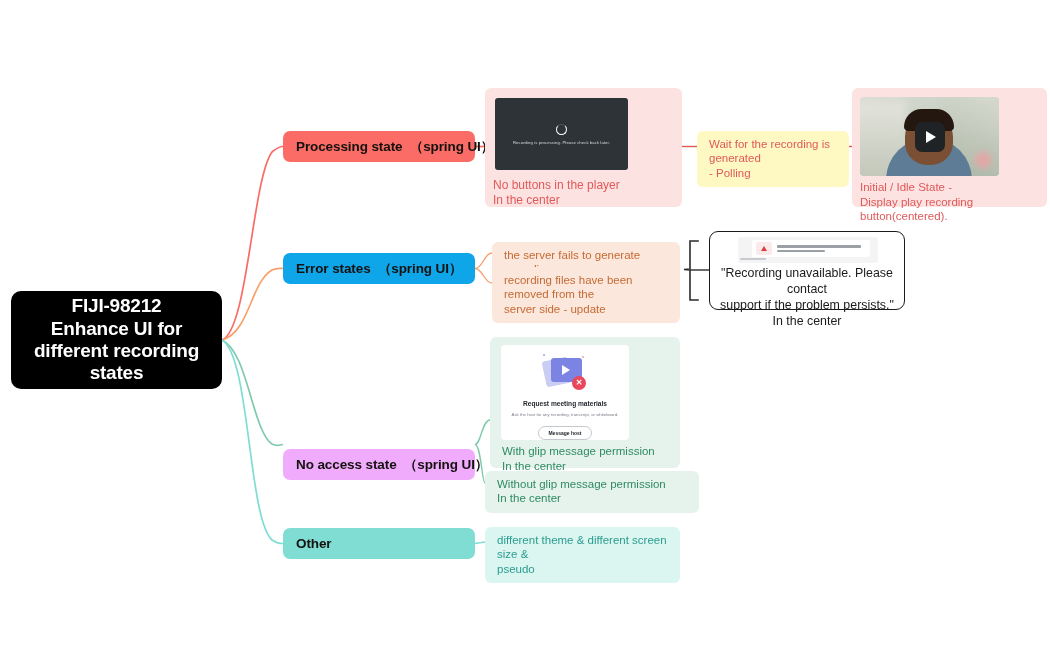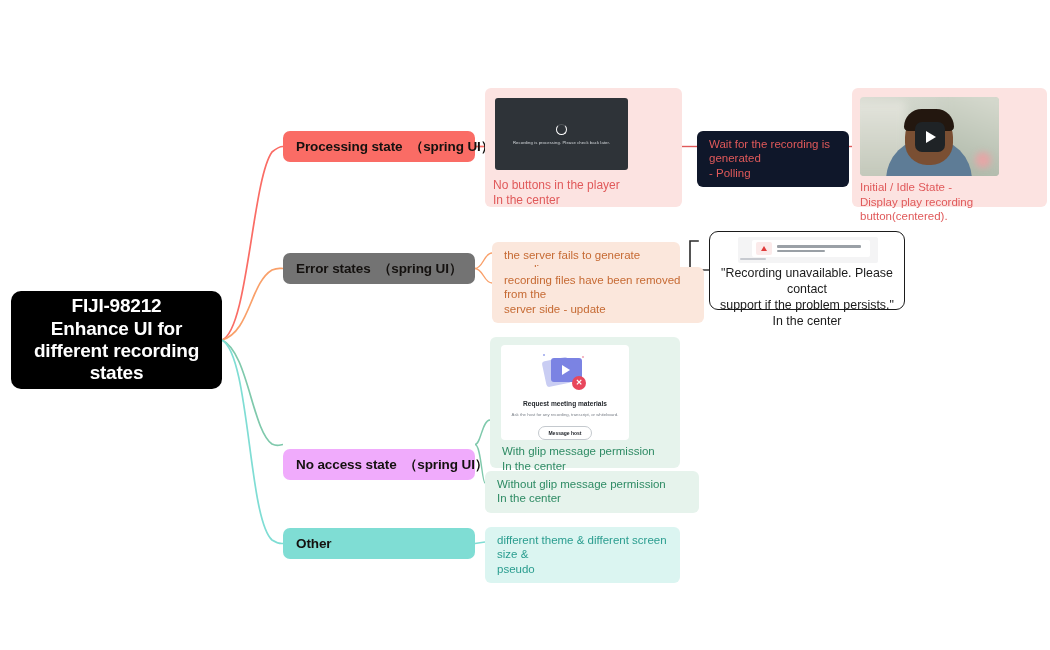--- a/index.html
+++ b/index.html
@@ -63,21 +63,21 @@
     padding: 0 13px;
   }
   .branch-pill .pill-text {
     font-size: 13.5px;
     font-weight: 700;
     color: #14110f;
     letter-spacing: -0.1px;
     white-space: pre;
   }
   #pill-processing { left: 283px; top: 131px; width: 192px; background: #FA6C65; }
-  #pill-error      { left: 283px; top: 253px; width: 192px; background: #737373; }
+  #pill-error      { left: 283px; top: 253px; width: 192px; background: #0ea5e9; }
   #pill-noaccess   { left: 283px; top: 449px; width: 192px; background: #f0abfc; }
   #pill-other      { left: 283px; top: 528px; width: 192px; background: #7FDDD4; }
 
   
   .leaf {
     position: absolute;
     border-radius: 6px;
     box-sizing: border-box;
     padding: 6px 10px 7px 12px;
   }
@@ -131,21 +131,21 @@
     color: #E0595A;
     font-size: 12px;
     line-height: 1.27;
     white-space: pre-line;
     display: block;
   }
 
   #leaf-polling {
     left: 697px; top: 131px;
     width: 152px;
-    background: #0f172a;
+    background: #fef9c3;
   }
   #leaf-polling .leaf-text { color: #E0595A; }
 
   #panel-idle {
     position: absolute;
     left: 852px; top: 88px;
     width: 195px; height: 119px;
     background: #FCE3E1;
     border-radius: 6px;
   }
@@ -243,21 +243,21 @@
   }
 
   
   #leaf-err-1 {
     left: 492px; top: 242px;
     width: 188px;
     background: #FBE7DC;
   }
   #leaf-err-2 {
     left: 492px; top: 267px;
-    width: 212px;
+    width: 188px;
     background: #FBE7DC;
   }
   #leaf-err-1 .leaf-text, #leaf-err-2 .leaf-text { color: #C66A33; }
 
   #box-error-message {
     position: absolute;
     left: 709px; top: 231px;
     width: 196px; height: 79px;
     background: #ffffff;
     border: 1.6px solid #1b1b1b;

